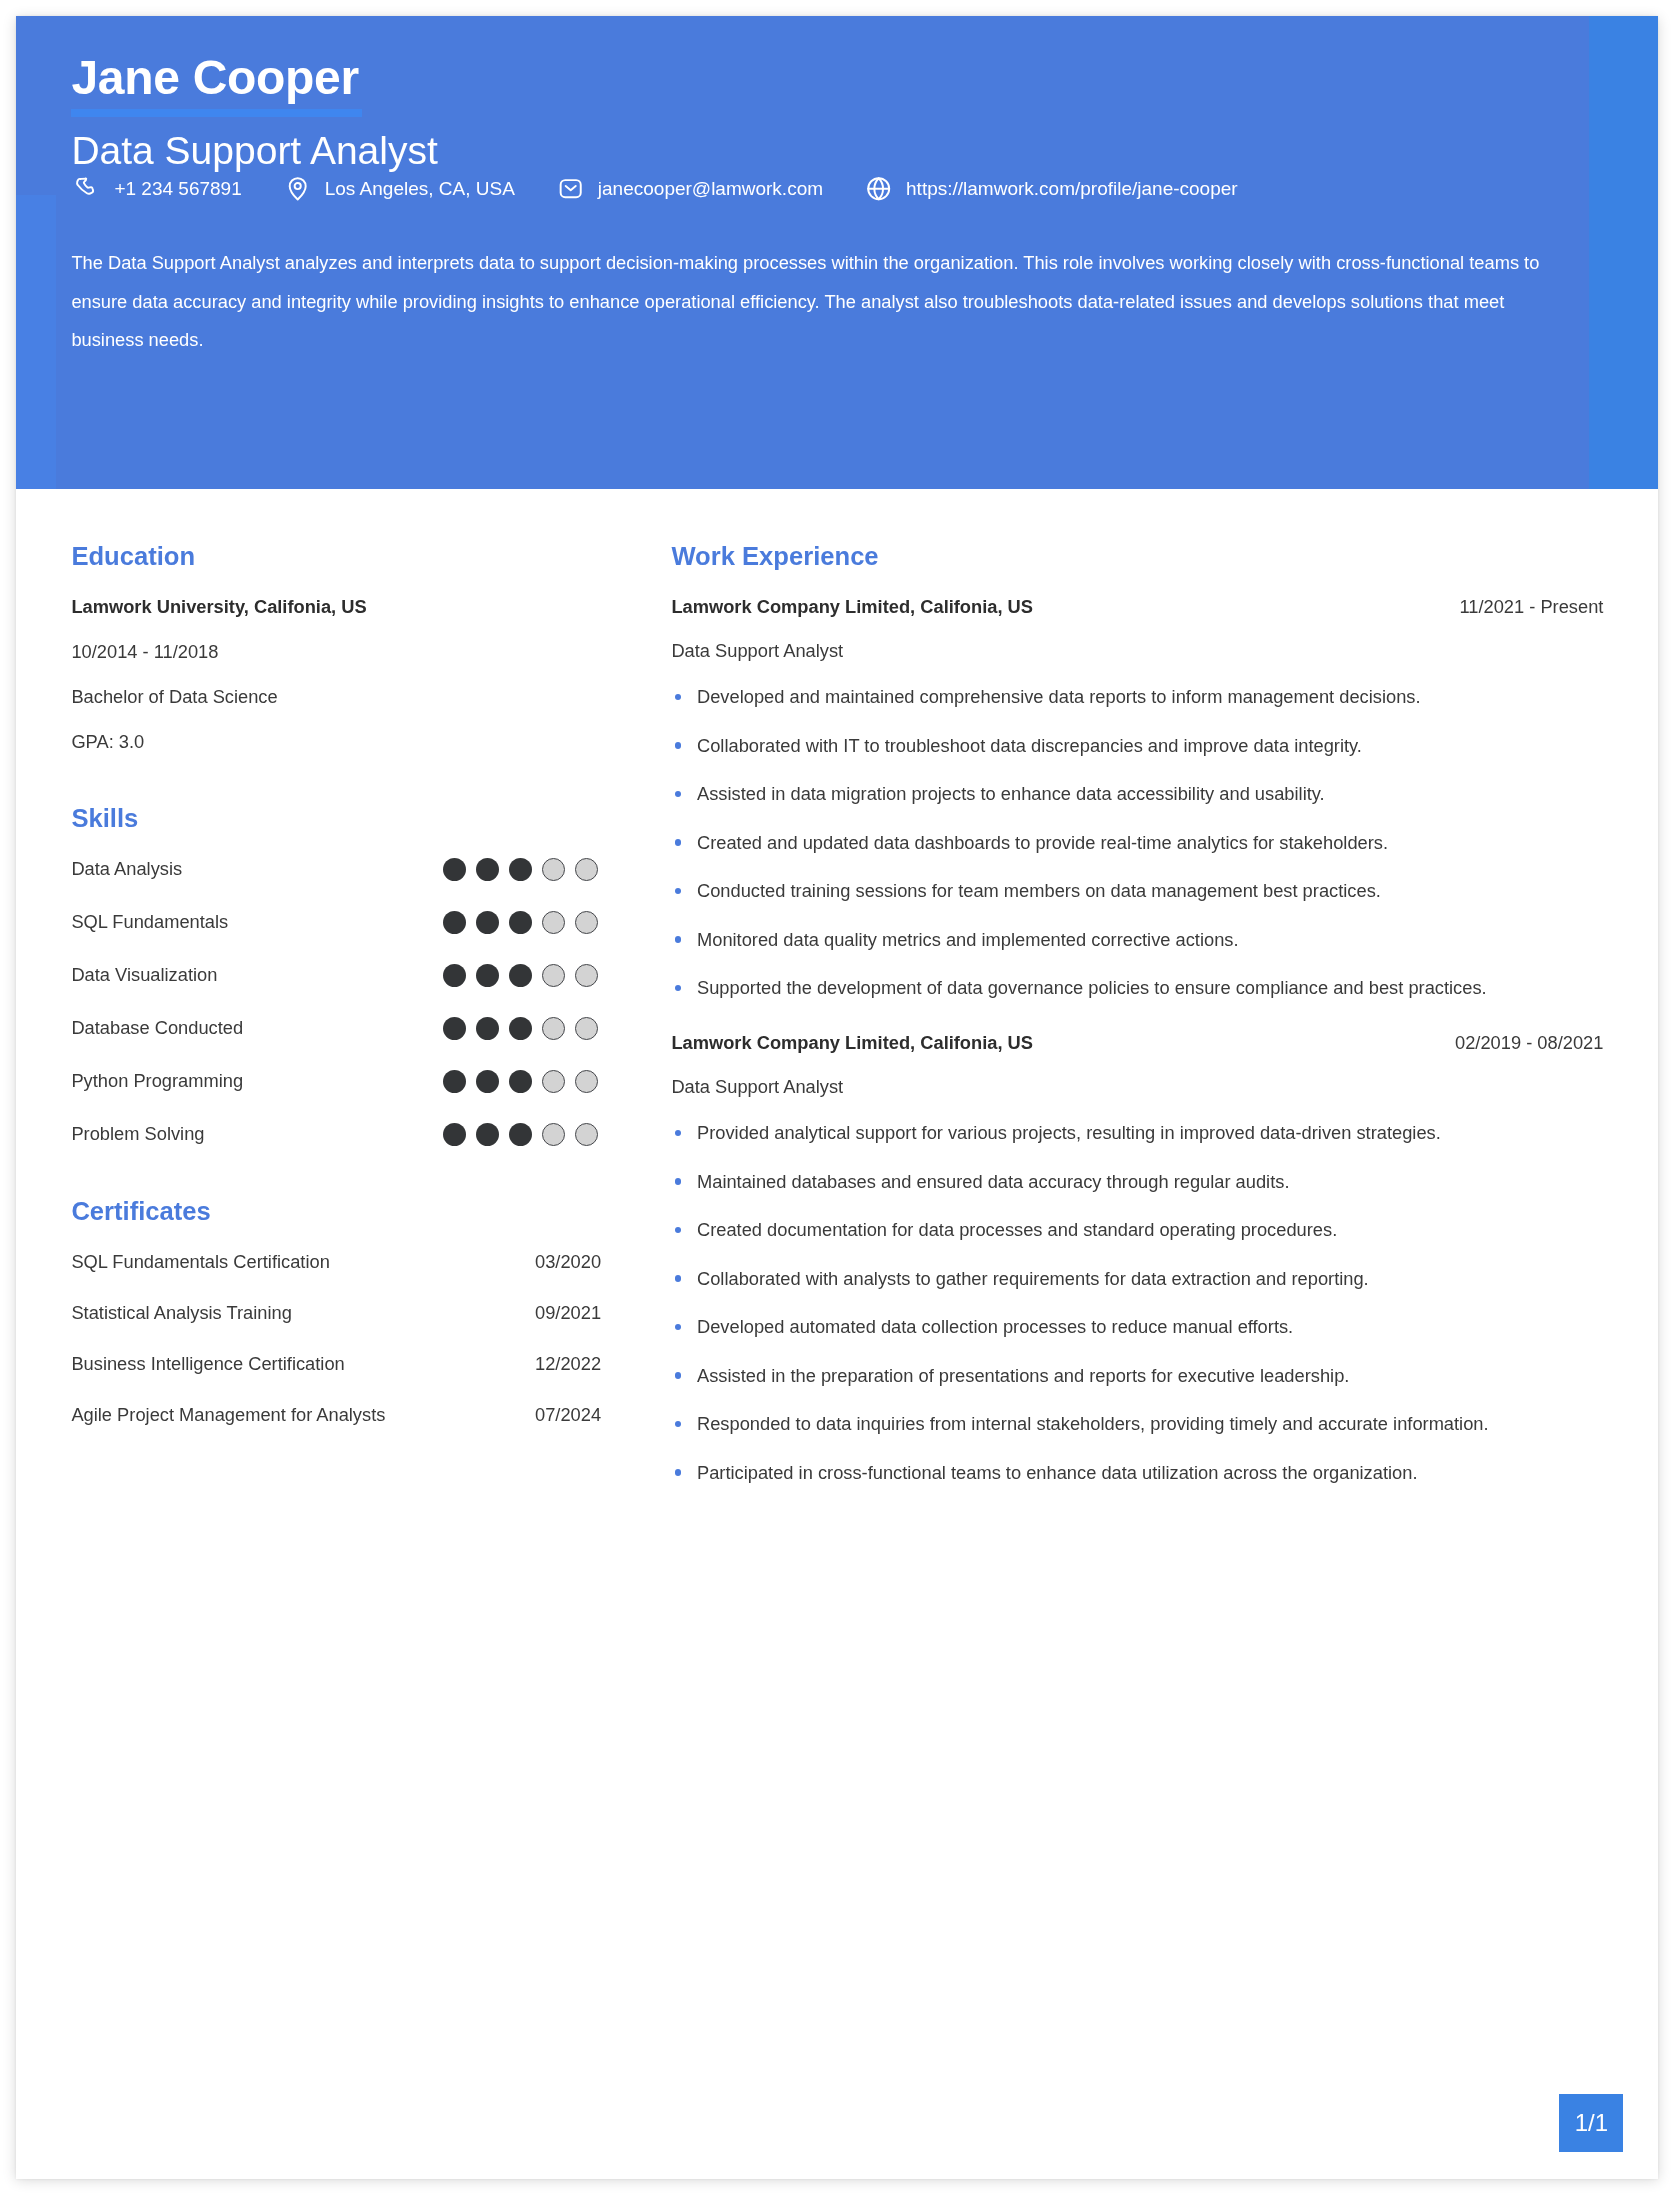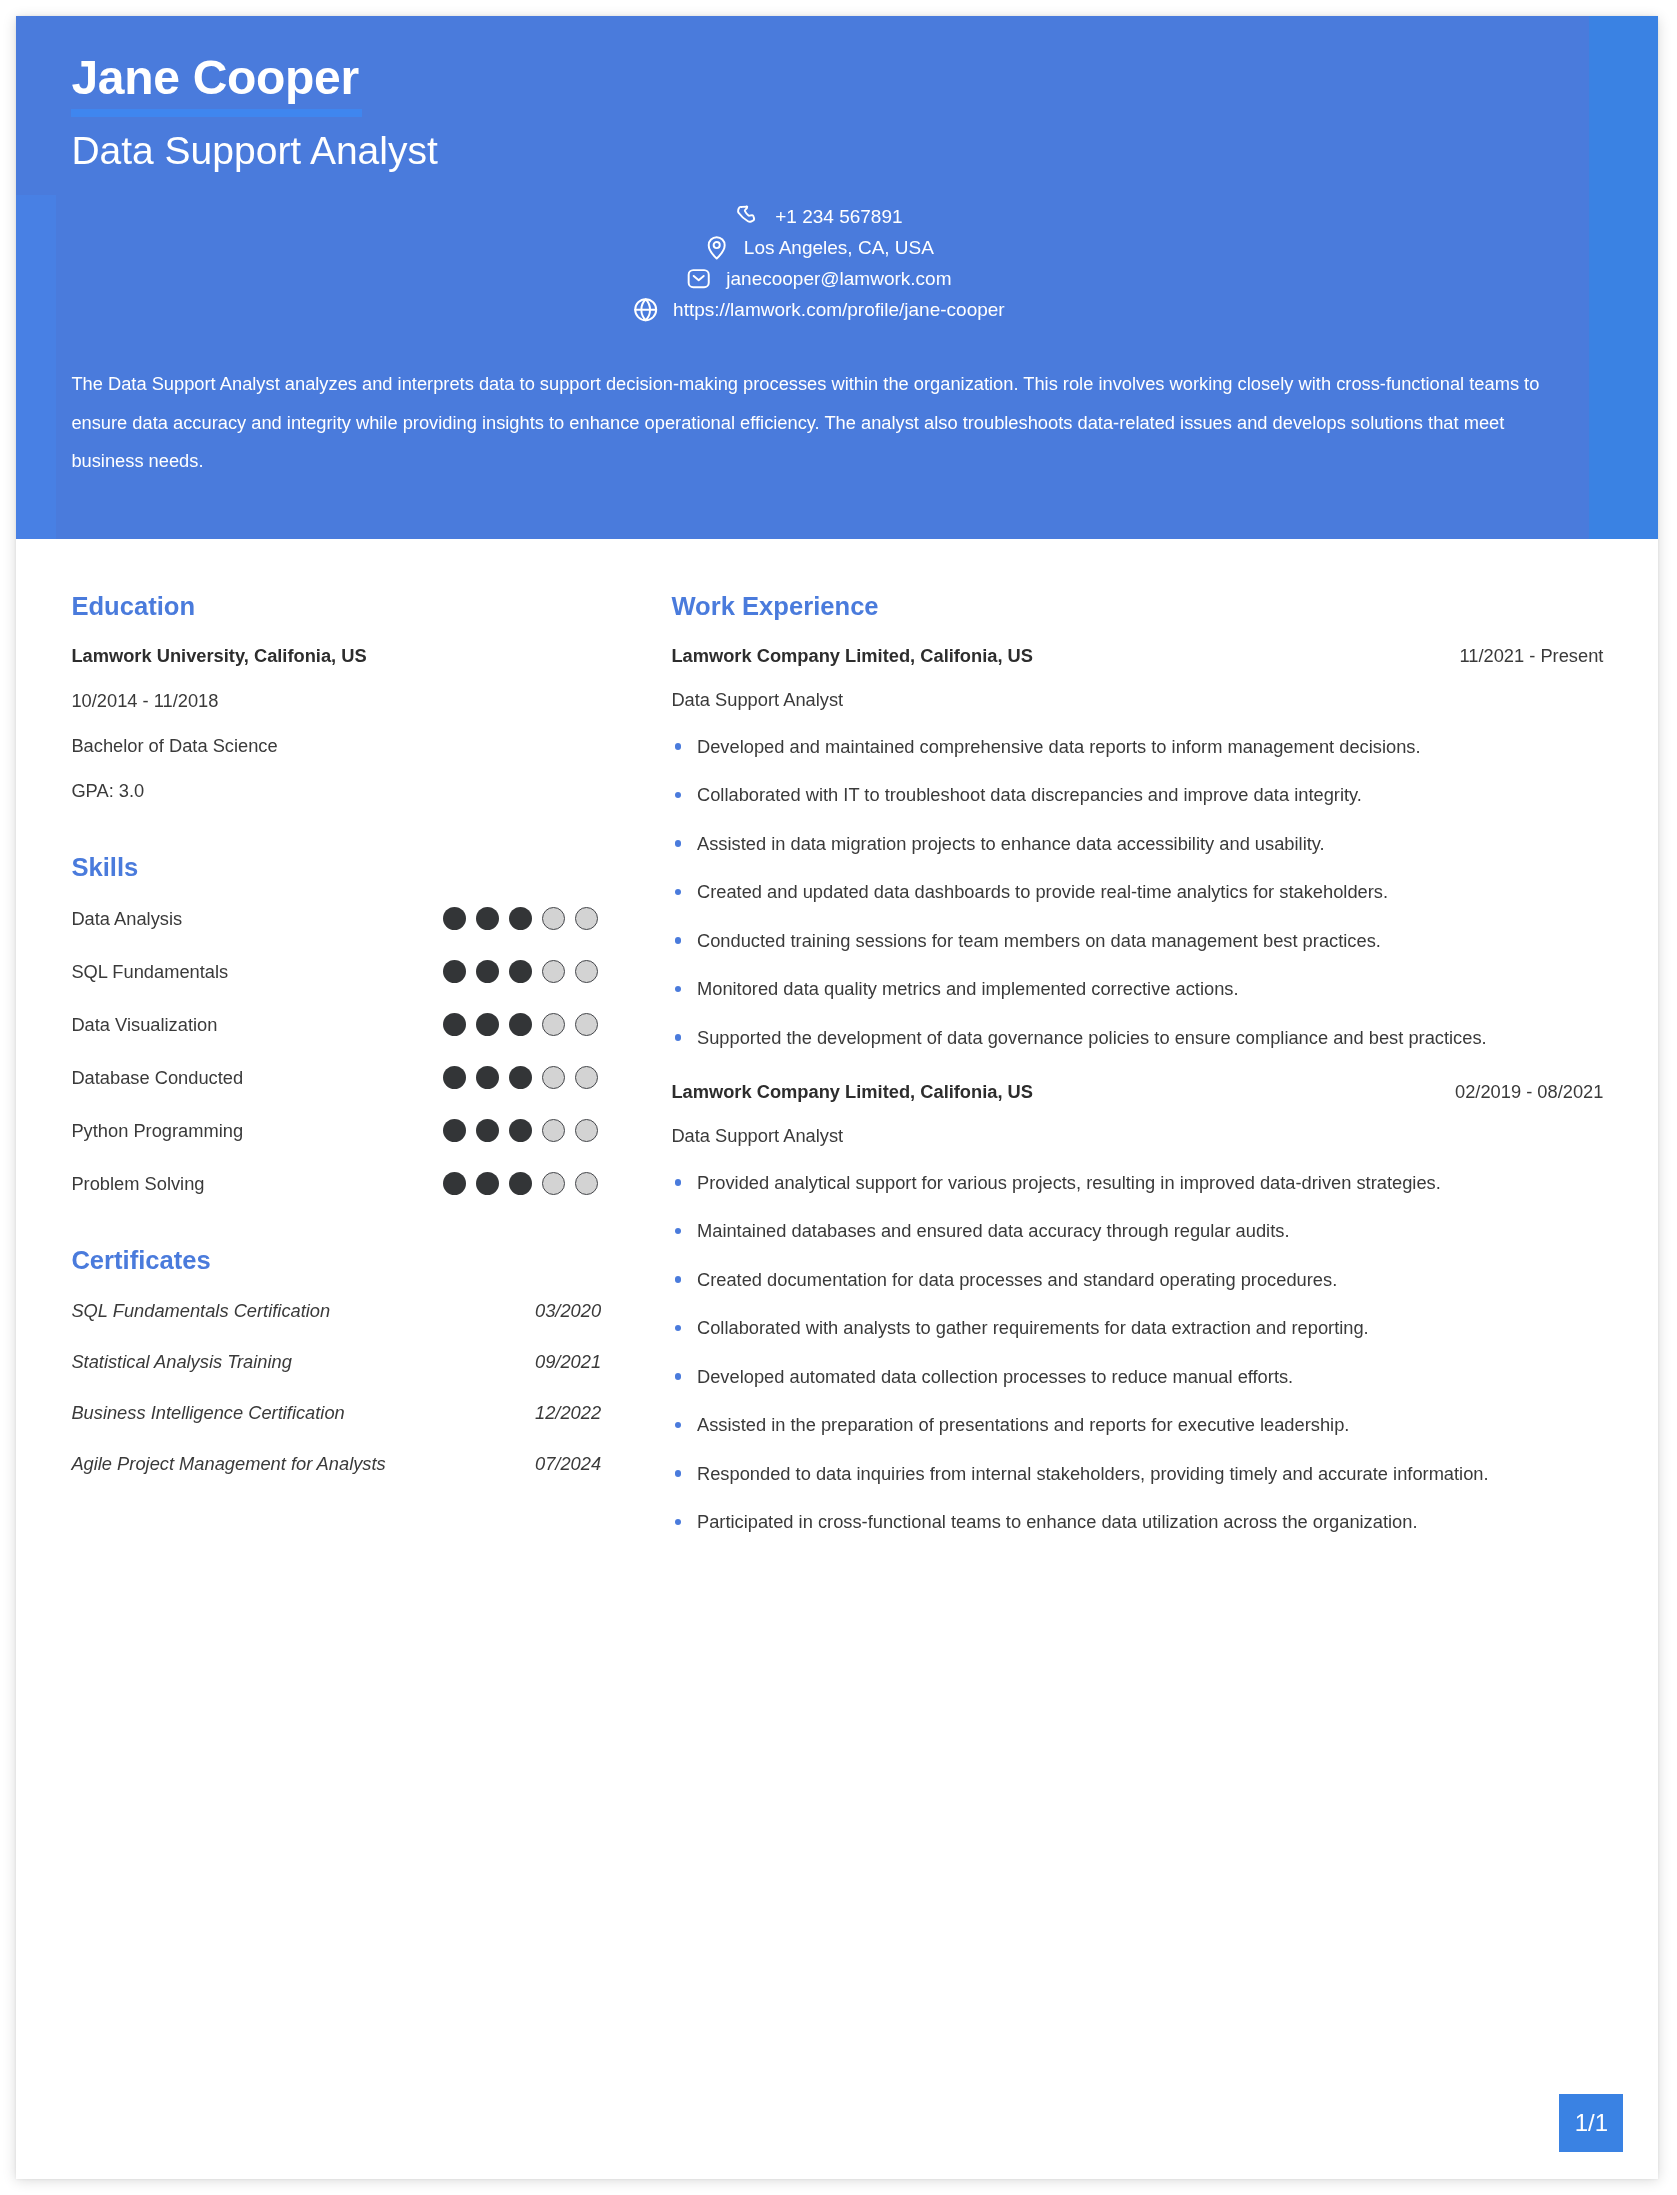--- a/index.html
+++ b/index.html
@@ -79,24 +79,22 @@
     font-size: 39px;
     color: #ffffff;
     font-weight: normal;
     margin: 12.8px 0 0 0;
     line-height: 1.1;
   }
 
   .contact-row {
     display: flex;
     align-items: center;
-    margin-top: 28px;
     flex-wrap: wrap;
     gap: 0;
-    flex-direction: column;
   }
   .contact-item {
     display: flex;
     align-items: center;
     margin-right: 40px;
   }
   .contact-item .ci-icon {
     display: inline-flex;
     align-items: center;
     justify-content: center;
@@ -191,21 +189,20 @@
   }
   .dot.filled { background: #333537; }
   .dot.empty { background: #d3d3d3; border: 1.5px solid #44464a; }
 
   
   .cert-row {
     display: flex;
     align-items: baseline;
     justify-content: space-between;
     margin-bottom: 29px;
-    font-style: italic;
   }
   .cert-row:last-child { margin-bottom: 0; }
   .cert-name { font-size: 18.3px; color: #3a3a3a; }
   .cert-date { font-size: 18.3px; color: #3a3a3a; flex: none; margin-left: 14.6px; }
 
   
   .job { margin-bottom: 11px; }
   .job-head {
     display: flex;
     align-items: flex-end;

